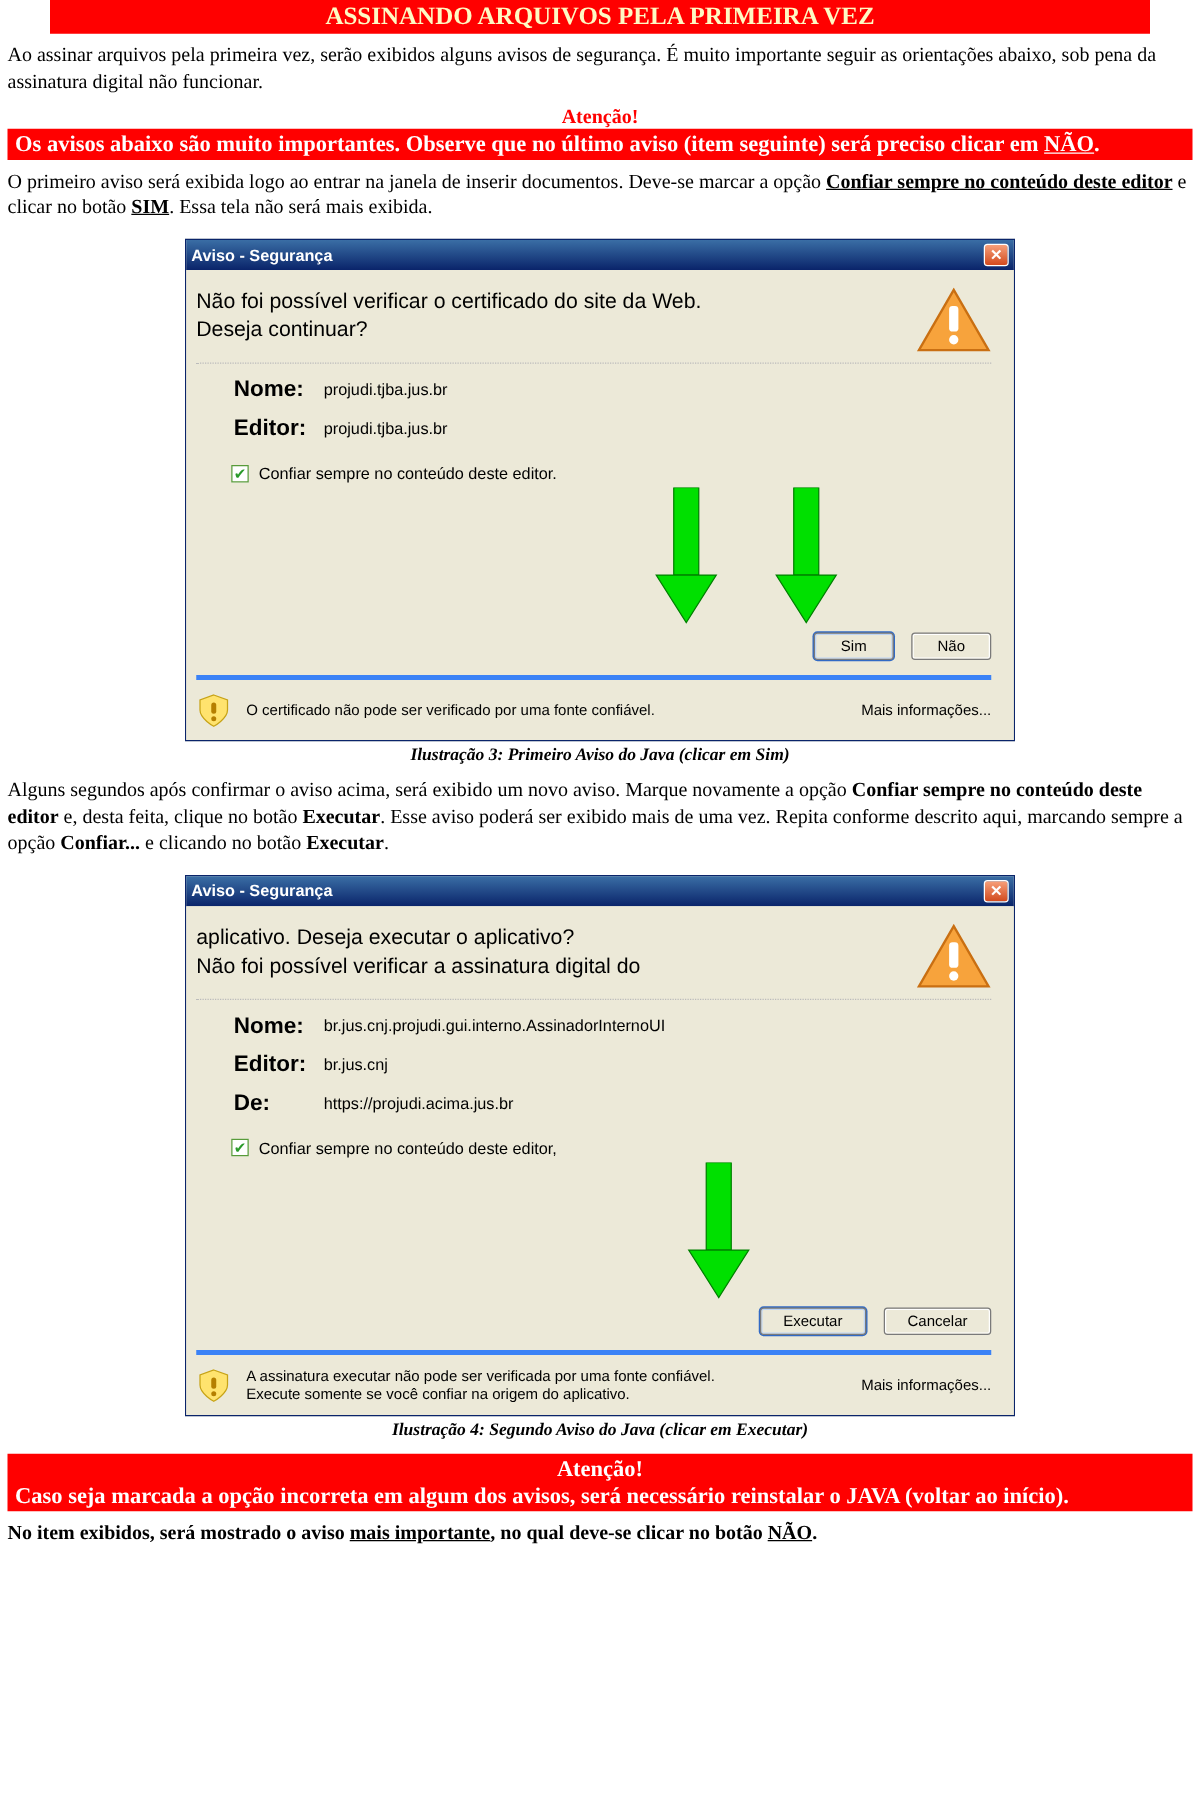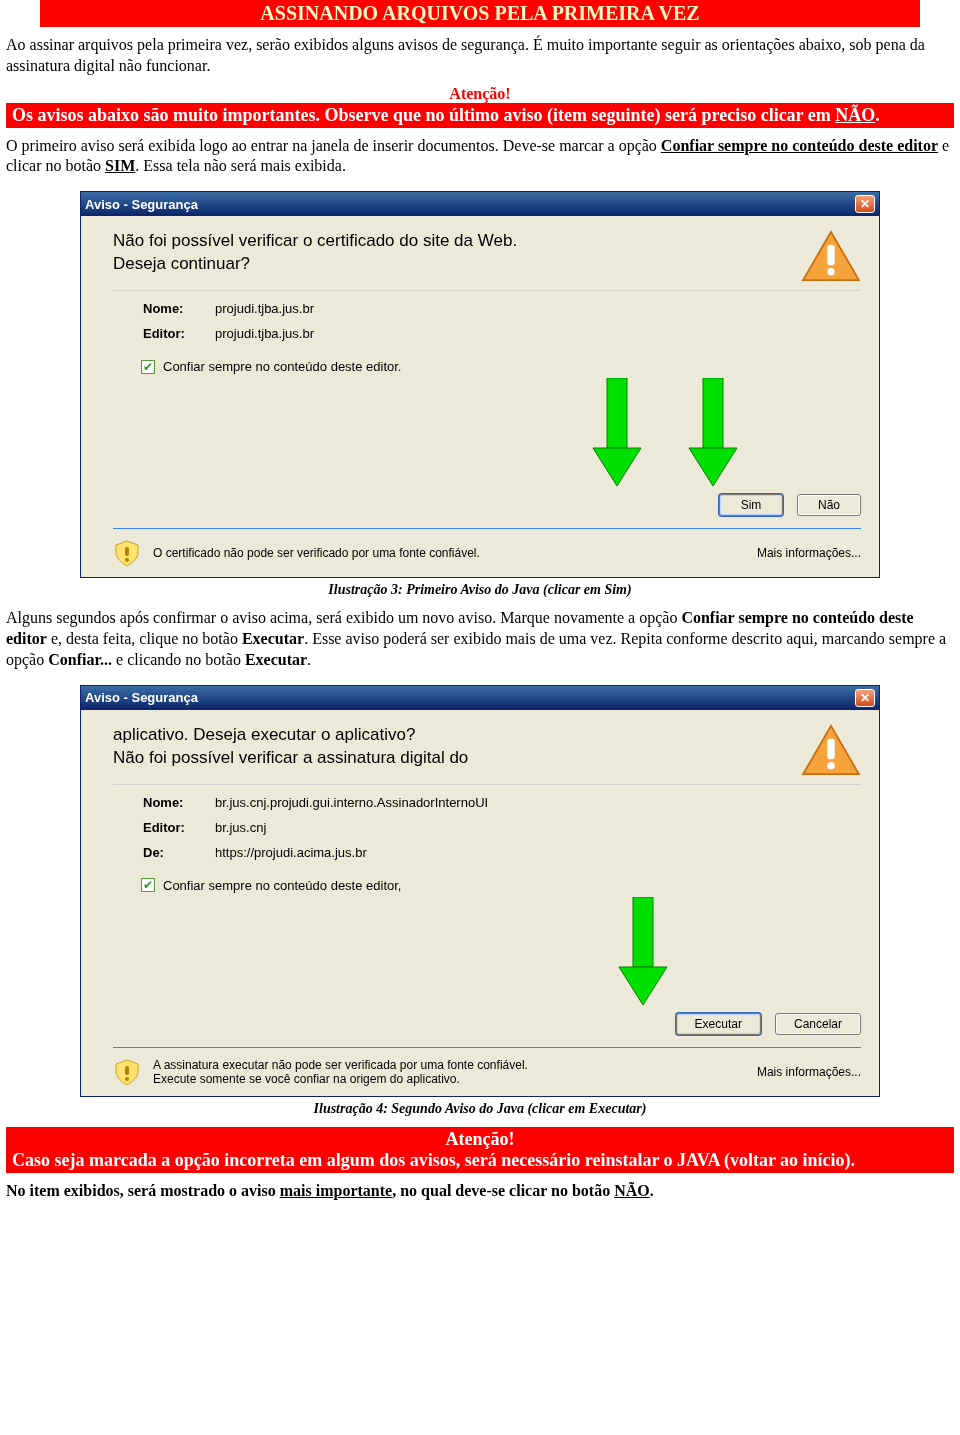--- a/index.html
+++ b/index.html
@@ -22,21 +22,21 @@
   .red-banner.full { margin: 0 6px; }
   .red-banner.blue { color: #fef9c3; font-size: 20px; }
   .red-banner.white { color: #ffffff; font-size: 18px; }
   .para { margin: 8px 6px; line-height: 1.3; }
   .attention { color: #ff0000; font-weight: bold; text-align: center; }
   .bold { font-weight: bold; }
   .underline { text-decoration: underline; }
   .caption { font-style: italic; text-align: center; margin: 4px 0 10px 0; font-size: 14px; font-weight: bold; }
 
   
-  .dialog-wrap { margin: 14px auto 4px auto; width: 800px; }
+  .dialog-wrap { margin: 14px auto 4px auto; width: 664px; }
   .dialog {
     border: 1px solid #0a246a;
     background: #ece9d8;
     font-family: Tahoma, Verdana, sans-serif;
     font-size: 12px;
   }
   .titlebar {
     background: linear-gradient(#3a6ea5,#0a246a);
     color: #fff;
     display: flex; align-items: center;
@@ -47,35 +47,35 @@
   .titlebar .title { flex: 1; }
   .close-btn {
     width: 20px; height: 18px;
     background: linear-gradient(#f7a07a,#d24a1e);
     border: 1px solid #fff;
     border-radius: 3px;
     display: flex; align-items: center; justify-content: center;
     color: #fff; font-weight: bold; font-size: 12px;
     cursor: pointer;
   }
-  .dialog-body { padding: 14px 18px 10px 32px; background: #ece9d8; }
+  .dialog-body { padding: 14px 18px 10px 8px; background: #ece9d8; }
   .dialog-top {
     display: flex; gap: 16px; align-items: flex-start;
     border-bottom: 1px dotted #bbb;
     padding-bottom: 8px; margin-bottom: 10px;
   }
   .dialog-msg { flex: 1; font-size: 16px; color: #000; line-height: 1.35; }
   .dialog-msg .bigline { font-size: 17px; }
   .warn-triangle {
     width: 60px; height: 52px;
   }
   .warn-triangle svg { width: 60px; height: 52px; }
 
   .field-row { display: flex; align-items: center; gap: 12px; margin: 10px 0 6px 30px; }
-  .field-label { font-weight: bold; font-size: 13px; width: 60px; }
+  .field-label { font-weight: bold; font-size: 18px; width: 60px; }
   .field-val { font-size: 13px; }
   .check-row { display: flex; align-items: center; gap: 8px; margin: 18px 0 0 28px; font-size: 13px; }
   .checkbox {
     width: 14px; height: 14px; border: 1px solid #589b3a;
     background: #fff; display: flex; align-items: center; justify-content: center;
     color: #2a9a2a; font-size: 12px; line-height: 1;
   }
   .arrow-row { display: flex; justify-content: flex-end; gap: 40px; padding-right: 120px; margin-top: 4px; }
   .green-arrow { width: 56px; height: 110px; }
   .button-row { display: flex; justify-content: flex-end; gap: 14px; margin: 6px 0 0 0; }
@@ -87,21 +87,21 @@
     font-family: Tahoma, sans-serif;
     font-size: 12px;
     min-width: 64px;
     text-align: center;
     box-shadow: inset 0 0 0 1px #fff;
     cursor: pointer;
   }
   .xp-btn.primary { box-shadow: 0 0 0 1px #316ac5, inset 0 0 0 1px #bcd4f6; }
   .bottom-strip {
     display: flex; align-items: center; gap: 12px;
-    border-top: 1px solid #3b82f6;
+    border-top: 4px solid #3b82f6;
     margin-top: 12px; padding-top: 10px;
     font-size: 12px;
   }
   .shield {
     width: 28px; height: 28px;
   }
   .more-info { margin-left: auto; color: #000; font-size: 12px; }
 
   .arrow-single { display:flex; justify-content:flex-end; padding-right:190px; margin-top:4px; }
 </style>

